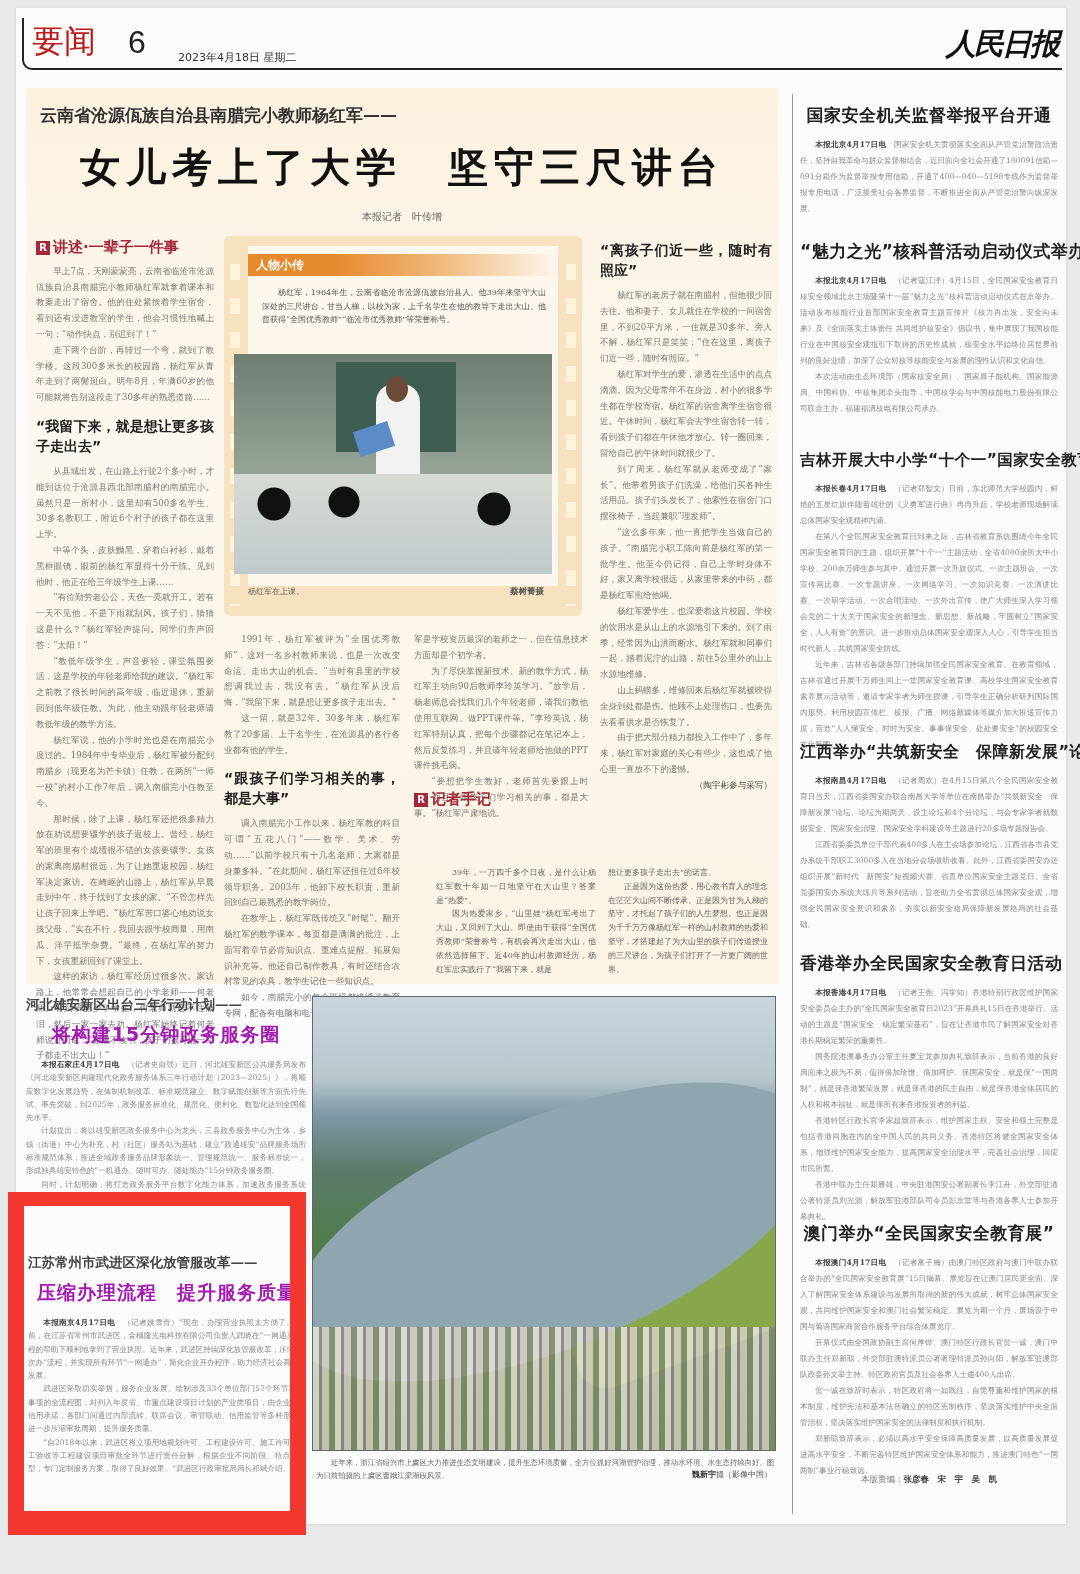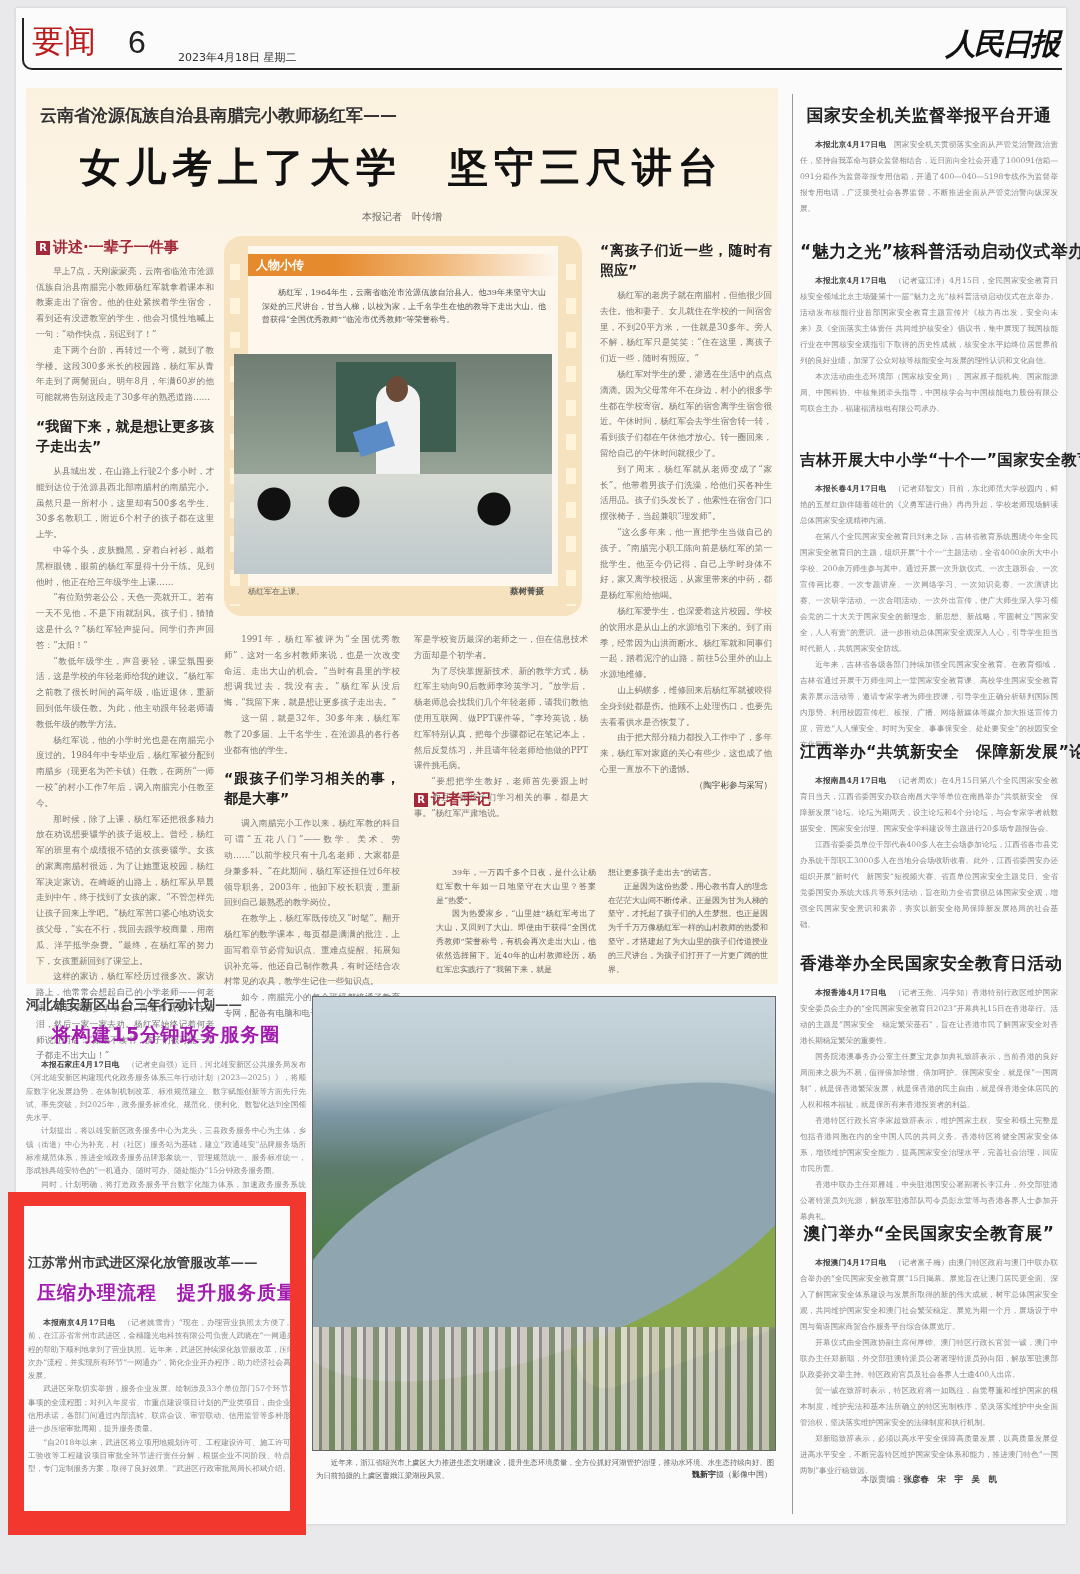--- a/index.html
+++ b/index.html
@@ -16,21 +16,21 @@
   .feature { position: absolute; left: 10px; top: 80px; width: 752px; height: 896px; background: linear-gradient(#fbf1df 0%, #fdf8ef 40%, #fbf3e3 100%); }
   .kicker { position: absolute; left: 14px; top: 16px; font-size: 17px; font-weight: bold; color: #333; }
   .headline { position: absolute; left: 0; width: 752px; top: 52px; text-align: center; font-family: "DejaVu Sans", sans-serif; font-size: 40px; font-weight: bold; color: #111; letter-spacing: 6px; }
   .byline { position: absolute; left: 0; width: 752px; top: 122px; text-align: center; font-size: 10px; color: #666; }
   .col { position: absolute; font-size: 8.6px; line-height: 15.8px; color: #777; text-align: justify; }
   .col p { text-indent: 2em; }
   .sub-red { font-family: "DejaVu Sans", sans-serif; font-size: 15px; font-weight: bold; color: #a3283a; margin-bottom: 8px; }
   .sub-red .r { display: inline-block; width: 14px; height: 14px; background: #a3283a; color: #fff; font-size: 10px; text-align: center; line-height: 14px; margin-right: 3px; vertical-align: 1px; }
   .sub-h { font-family: "DejaVu Sans", sans-serif; font-size: 14px; font-weight: bold; color: #222; line-height: 20px; margin: 10px 0 8px; }
 
-  .filmbox { position: absolute; left: 198px; top: 148px; width: 358px; height: 380px; background: #f6e2be; border-radius: 18px; }
+  .filmbox { position: absolute; left: 198px; top: 148px; width: 358px; height: 380px; background: #f6e2be; border-radius: 6px; }
   .filmbox .holes { position: absolute; top: 10px; width: 10px; height: 360px; background: repeating-linear-gradient(#f6e2be 0 18px, #fff3da 18px 34px); }
   .filmbox .inner { position: absolute; left: 24px; top: 10px; width: 310px; height: 340px; background: #fdf7ee; }
   .bio-tag { position: absolute; left: 0; top: 8px; width: 310px; height: 22px; background: linear-gradient(90deg, #e68a2e 0%, #e68a2e 28%, #f0b676 60%, #fdf7ee 100%); }
   .bio-tag span { position: absolute; left: 8px; top: 3px; color: #fff; font-family: "DejaVu Sans", sans-serif; font-weight: bold; font-size: 12px; }
   .bio-text { position: absolute; left: 14px; top: 40px; width: 284px; font-size: 8px; line-height: 13.6px; color: #555; text-indent: 2em; text-align: justify; }
   .photo { position: absolute; left: 10px; top: 118px; width: 318px; height: 220px; background: #7e8b7a; overflow: hidden; }
   .photo .board { position: absolute; left: 0; top: 0; width: 318px; height: 130px; background: linear-gradient(#6f7d73, #9aa79a); }
   .photo .screen { position: absolute; left: 102px; top: 8px; width: 120px; height: 90px; background: #3d5e51; }
   .photo .teacher { position: absolute; left: 142px; top: 30px; width: 44px; height: 150px; background: linear-gradient(#f2f2f2 0 60%, #222 60% 100%); border-radius: 18px 18px 2px 2px; }
   .photo .head { position: absolute; left: 152px; top: 22px; width: 22px; height: 26px; background: #6b4b37; border-radius: 50%; }

